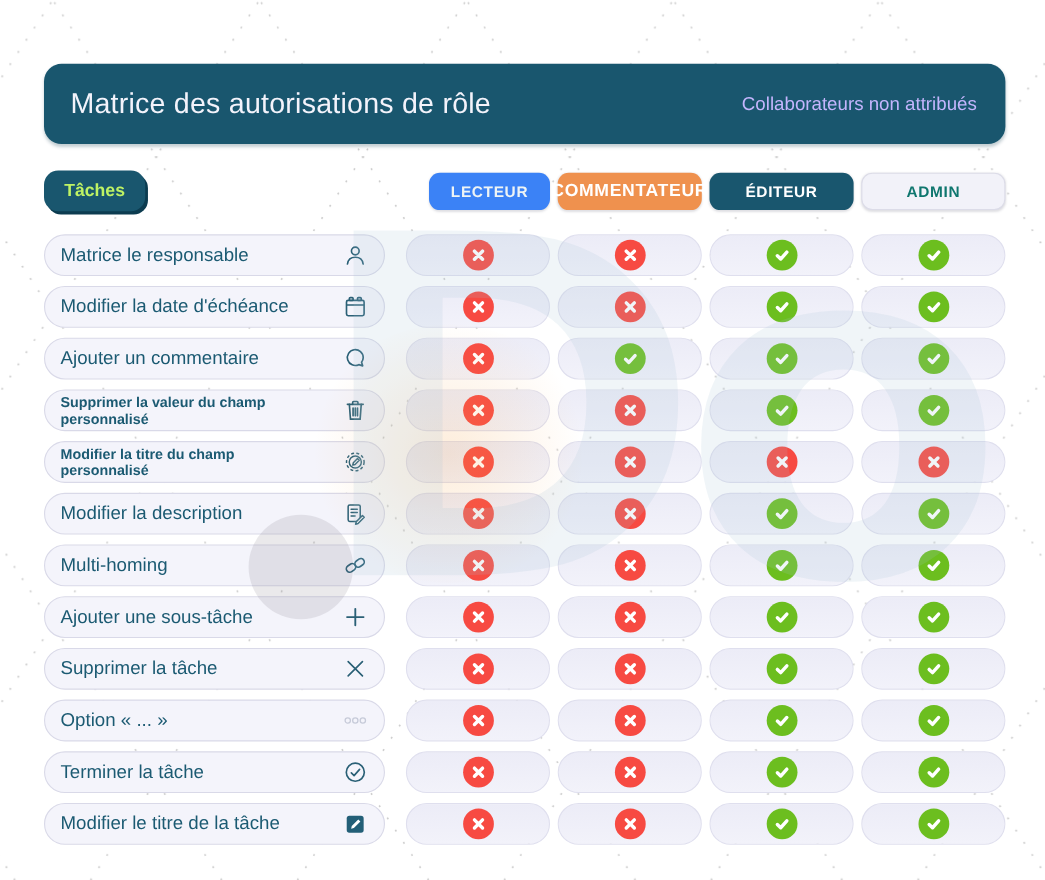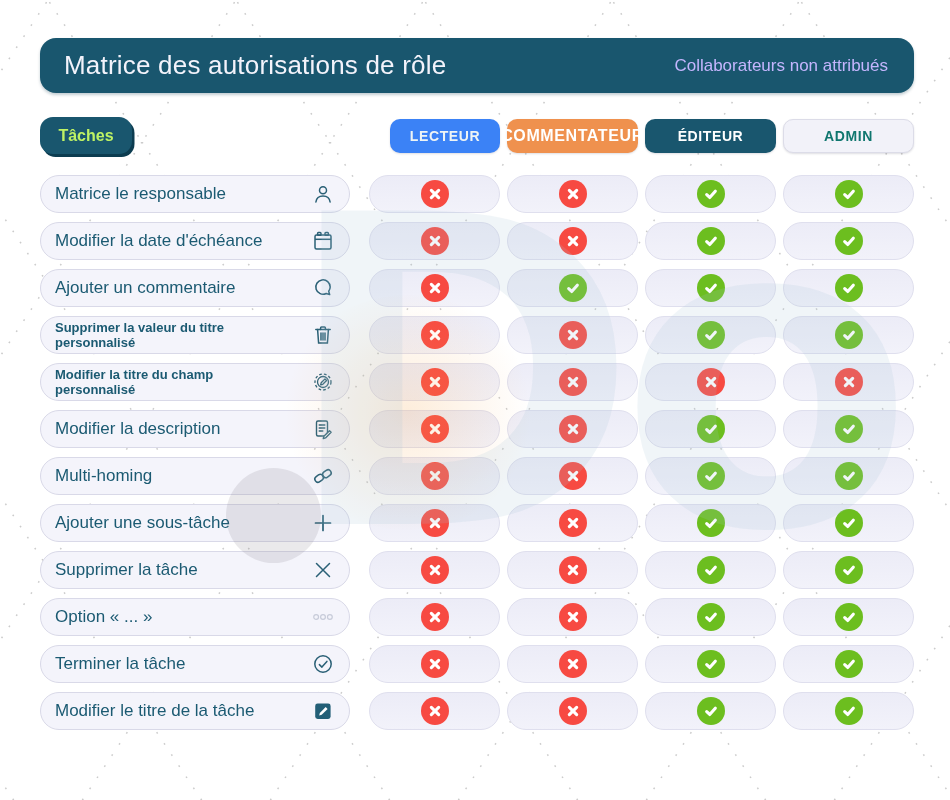--- a/index.html
+++ b/index.html
@@ -8,28 +8,29 @@
     position:relative;
     background:#ffffff;
     font-family:"Liberation Sans", sans-serif;
     overflow:hidden;
   }
   .bg-pattern { position:absolute; top:0; left:0; z-index:0; }
   .content { position:relative; z-index:1; padding:38px 36px 0 40px; }
 
   
   .header-bar {
-    height:55px;
+    height:73px;
     background:#19566e;
     border-radius:16px;
     display:flex;
     align-items:center;
     justify-content:space-between;
     padding:0 26px 0 24px;
     box-shadow:0 2px 3px rgba(15,60,78,.25);
+    margin-top:20px;
   }
   .header-title { color:#f3f3fb; font-size:26px; font-weight:500; letter-spacing:.2px; }
   .header-subtitle { color:#c4b5fd; font-size:17px; font-weight:400; }
 
   
   .grid-row {
     display:grid;
     grid-template-columns:322px repeat(4,131px);
     column-gap:7px;
     align-items:center;
@@ -257,21 +258,21 @@
           <span class="mark allowed">
             <svg viewBox="0 0 24 24" fill="none">
               <path d="M7.3 12.6l3.3 3.2 6.1-6.8" stroke="#ffffff" stroke-width="3.4" stroke-linecap="round" stroke-linejoin="round"></path>
             </svg>
           </span>
         </div>
       </div>
       <div class="grid-row">
     <div>
       <div class="task-pill">
-        <span class="task-label small">Supprimer la valeur du titre personnalisé</span>
+        <span class="task-label small">Supprimer la valeur du champ personnalisé</span>
         <span class="task-icon">
               <svg viewBox="0 0 24 24" fill="none" stroke="#2a6076" stroke-width="1.5" stroke-linecap="round">
                 <path d="M4.8 6.6h14.4"></path>
                 <path d="M9.6 6.6V4.9c0-.5.4-.9.9-.9h3c.5 0 .9.4.9.9v1.7"></path>
                 <path d="M6.6 6.6l1 13.4h8.8l1-13.4"></path>
                 <path d="M10 10v7M12 10v7M14 10v7"></path>
               </svg>
             </span>
       </div>
     </div>

